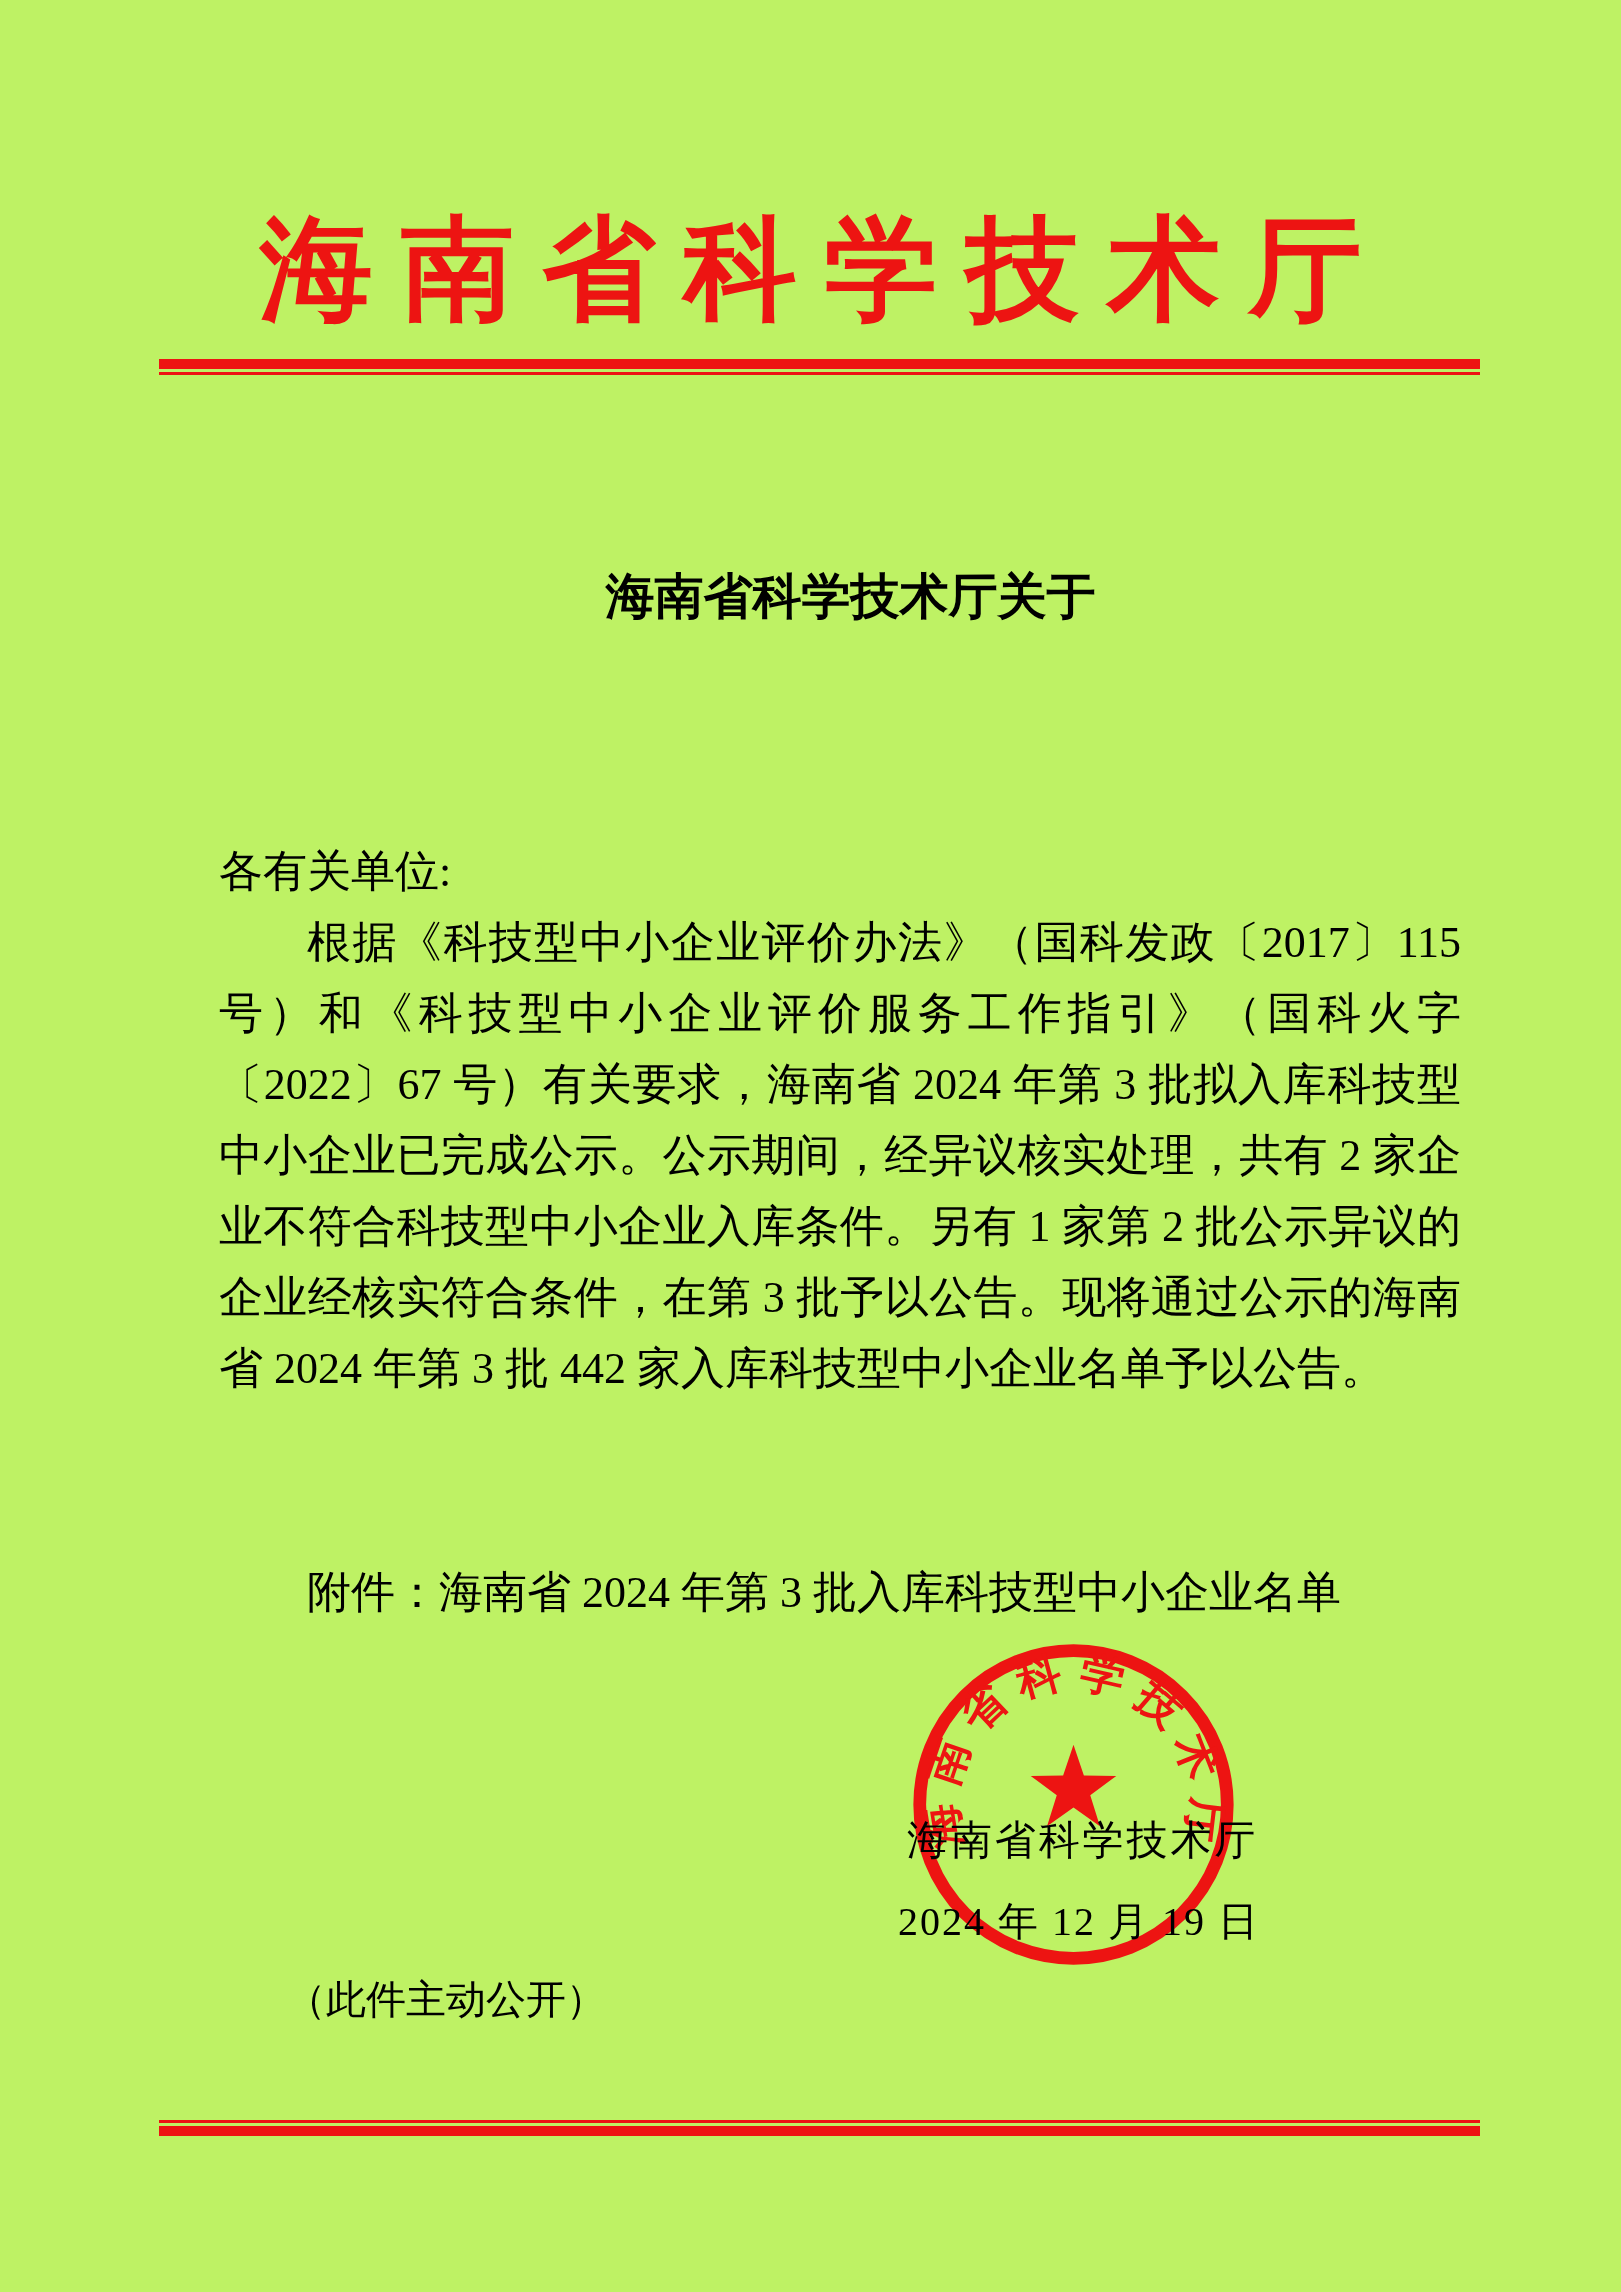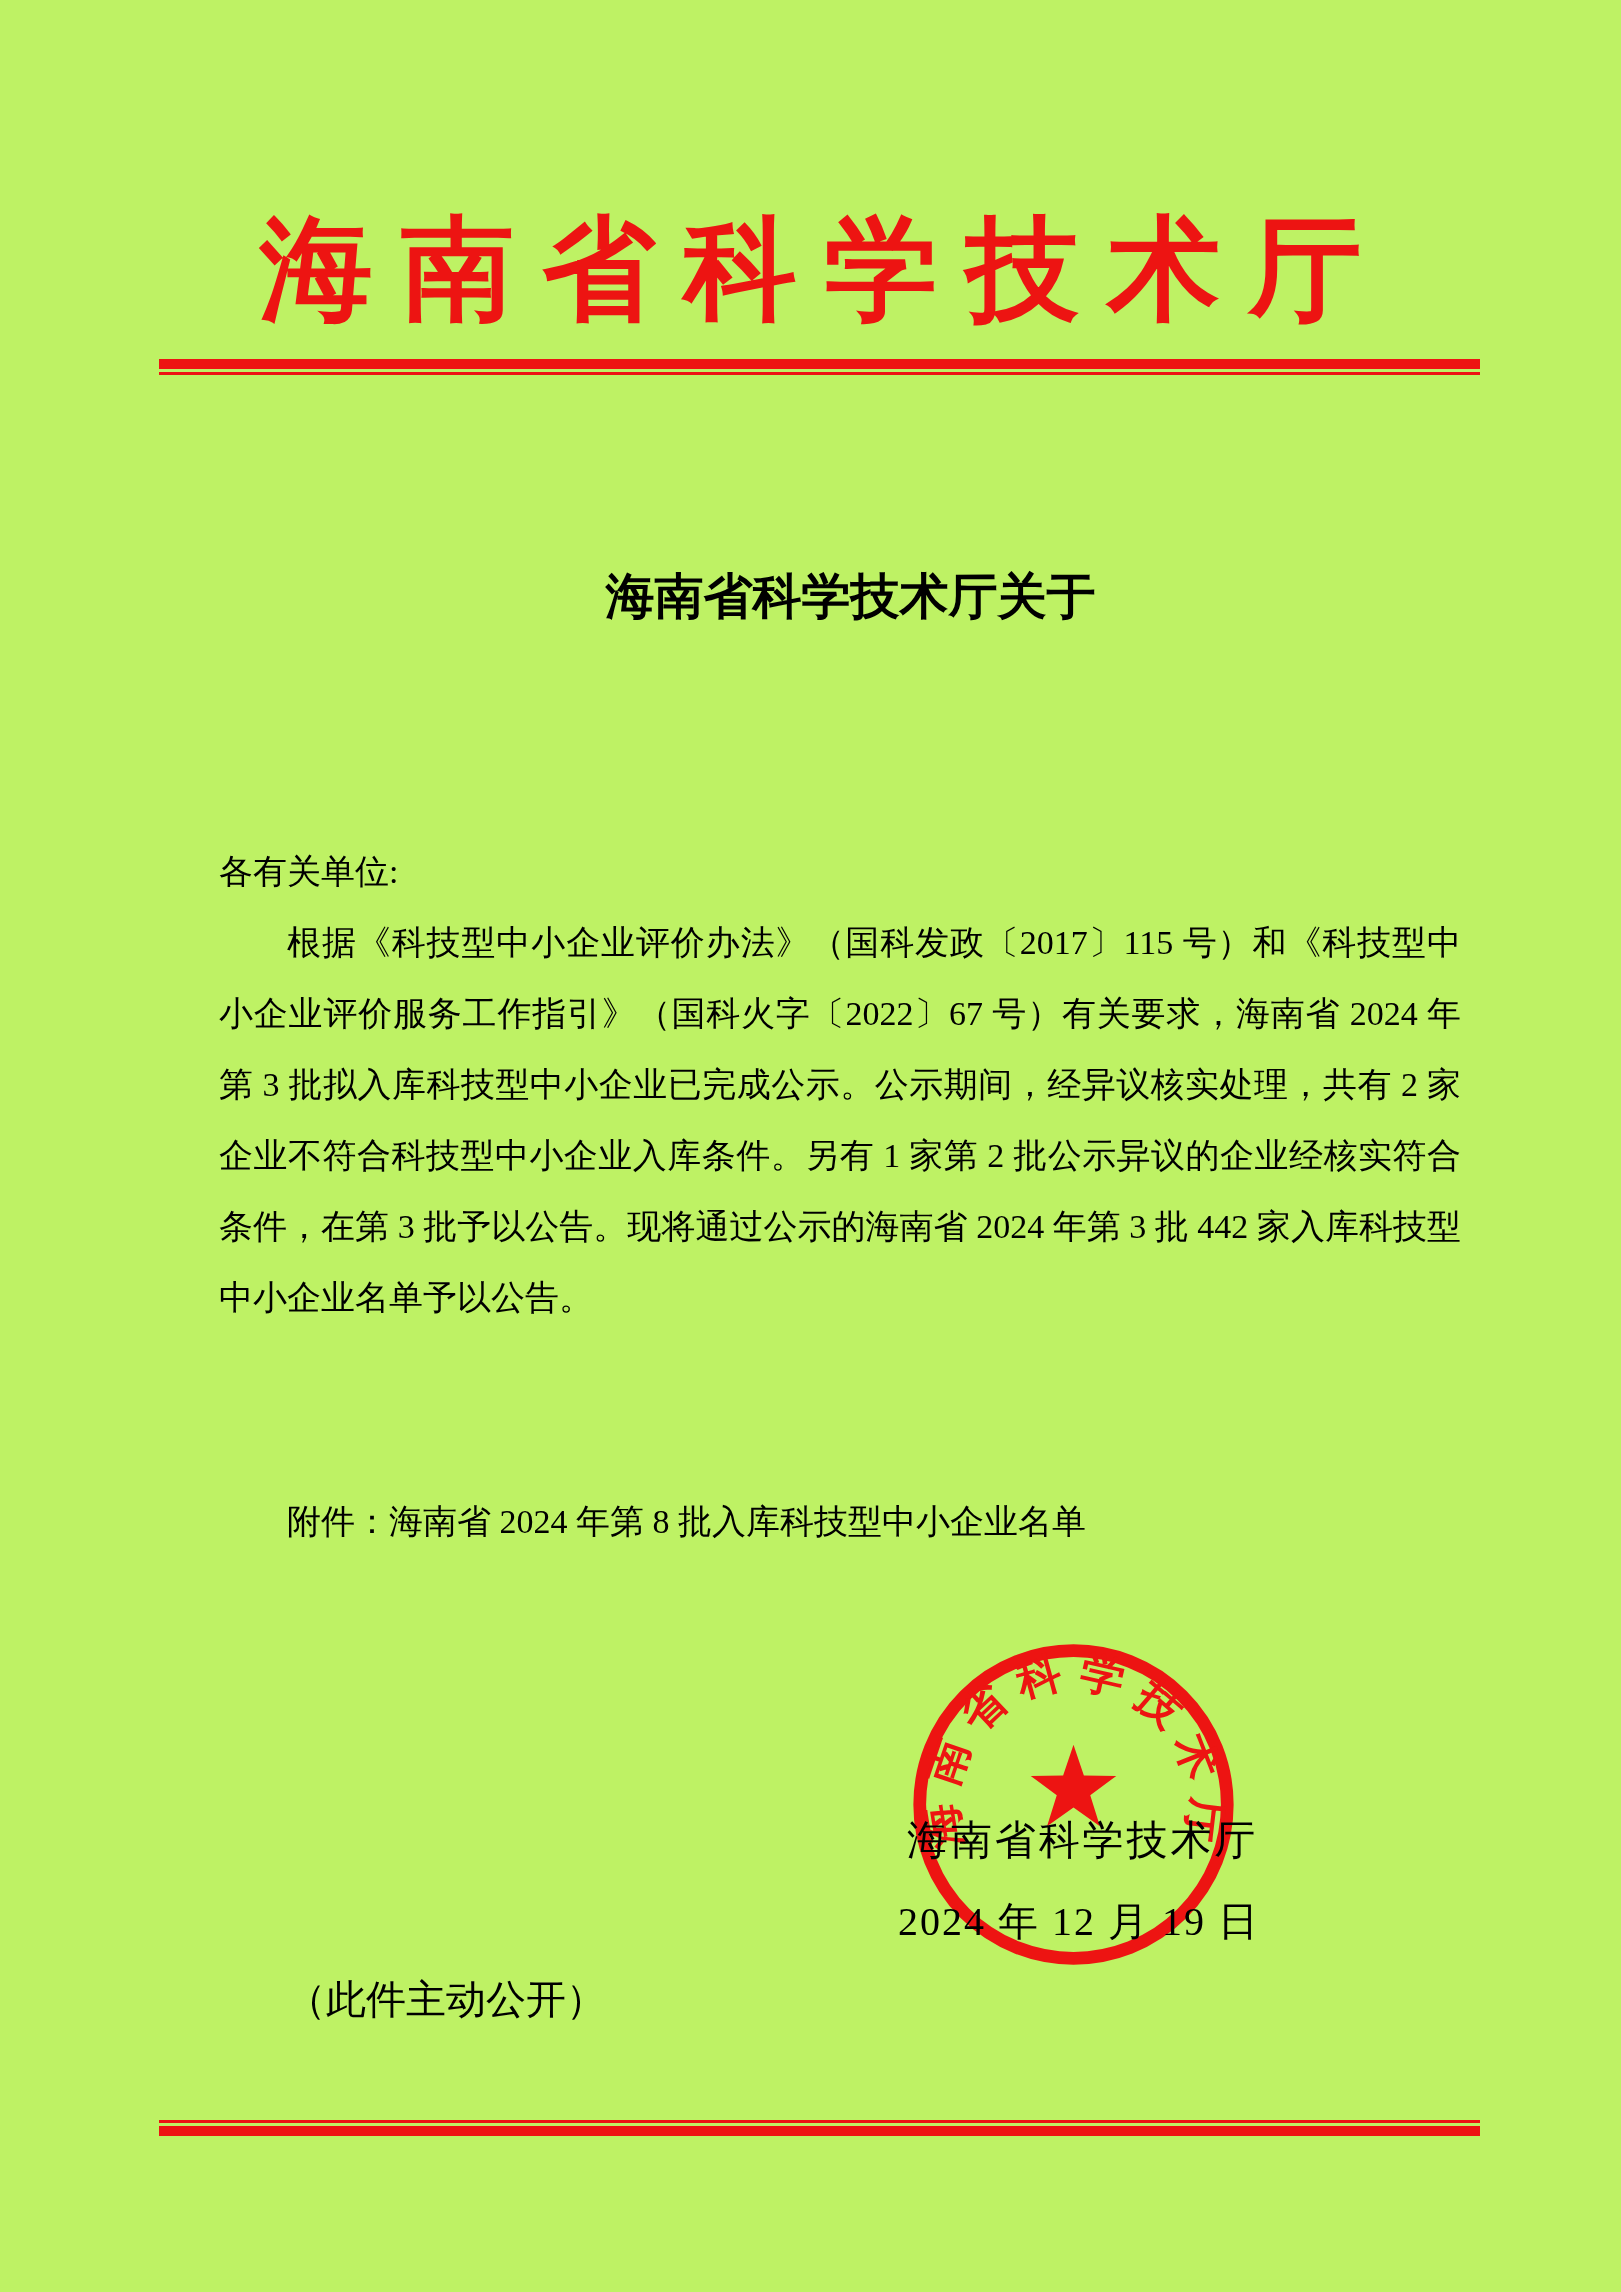--- a/index.html
+++ b/index.html
@@ -30,21 +30,21 @@
   .doc-title{
     position:absolute;top:546px;left:0;width:100%;
     text-align:center;font-weight:bold;
     font-size:49px;line-height:102px;
     color:#000;
     padding-left:40px;
   }
   
   .body-block{
     position:absolute;left:219px;top:836px;width:1242px;
-    font-size:34px;line-height:71px;
+    font-size:44px;line-height:71px;
     text-align:justify;
   }
   .body-block p{margin:0;text-indent:2em;}
   .salutation{text-indent:0;}
   .attachment{margin-top:153px;text-indent:2em;}
   
   .seal{
     position:absolute;left:907px;top:1638px;width:333px;height:333px;
     z-index:1;
   }
@@ -76,21 +76,21 @@
   <div class="rule rule-thick-top"></div>
   <div class="rule rule-thin-top"></div>
 
   <div class="doc-title">
     <div>海南省科学技术厅关于</div>
   </div>
 
   <div class="body-block">
     <div class="salutation">各有关单位:</div>
     <p>根据《科技型中小企业评价办法》（国科发政〔2017〕115 号）和《科技型中小企业评价服务工作指引》（国科火字〔2022〕67 号）有关要求，海南省 2024 年第 3 批拟入库科技型中小企业已完成公示。公示期间，经异议核实处理，共有 2 家企业不符合科技型中小企业入库条件。另有 1 家第 2 批公示异议的企业经核实符合条件，在第 3 批予以公告。现将通过公示的海南省 2024 年第 3 批 442 家入库科技型中小企业名单予以公告。</p>
-    <div class="attachment">附件：海南省 2024 年第 8 批入库科技型中小企业名单</div>
+    <div class="attachment">附件：海南省 2024 年第 3 批入库科技型中小企业名单</div>
   </div>
 
   <svg class="seal" viewBox="0 0 340 340" aria-hidden="true">
     <circle cx="170" cy="170" r="157" fill="none" stroke="#ED1412" stroke-width="13"></circle>
     <polygon fill="#ED1412" points="170,109 180.6,140.4 213.7,140.8 187.1,160.6 197.0,192.2 170,173 143.0,192.2 152.9,160.6 126.3,140.8 159.4,140.4">
     </polygon>
     <defs>
       <path id="sealArc" d="M 57.2 211.0 A 120 120 0 1 1 282.8 211.0" fill="none"></path>
     </defs>
     <text font-size="45" fill="#ED1412">

